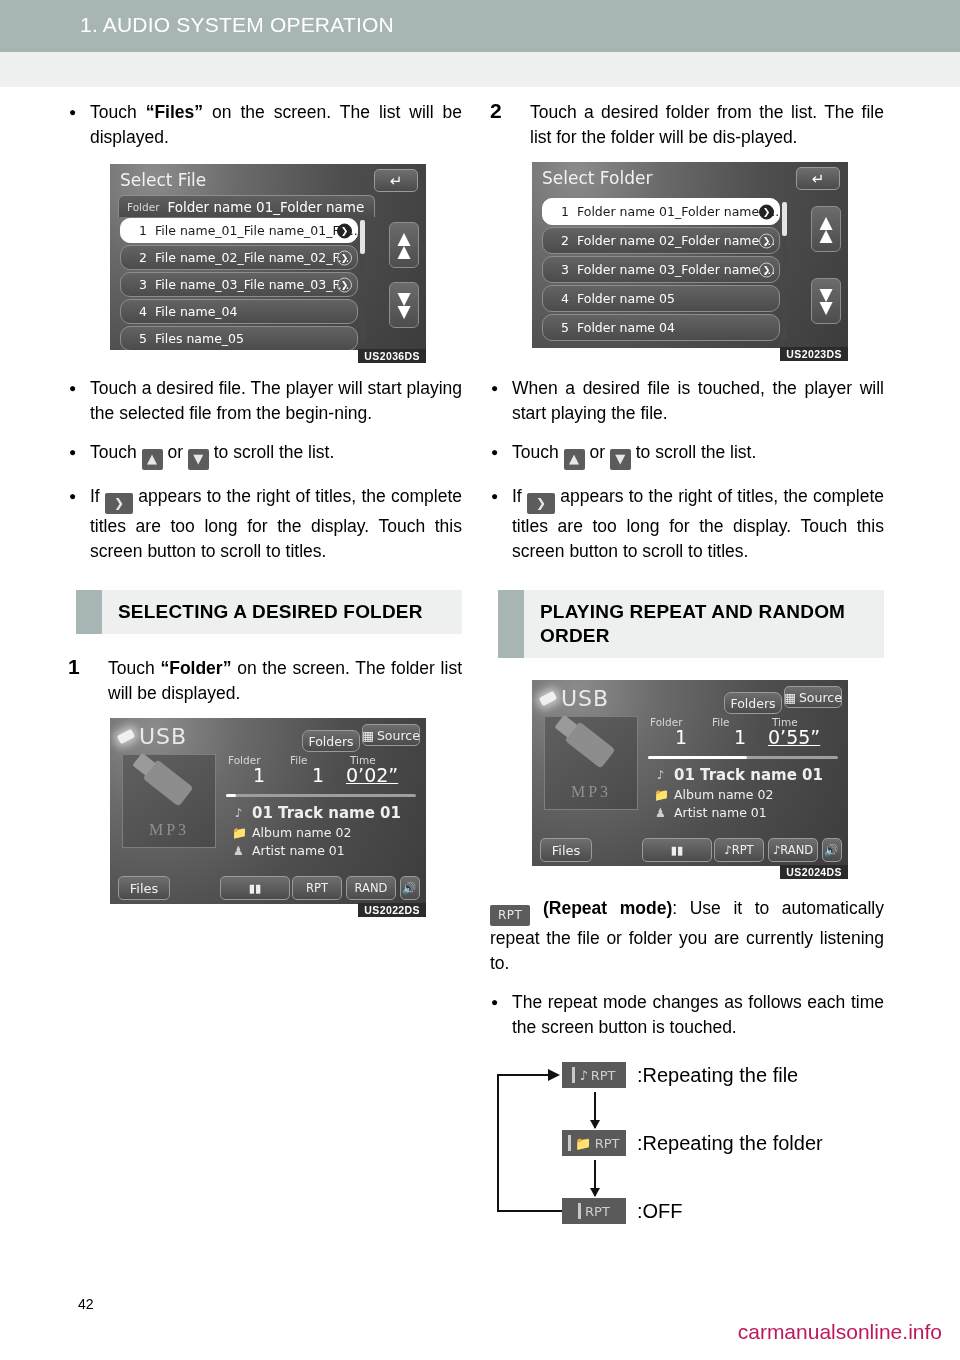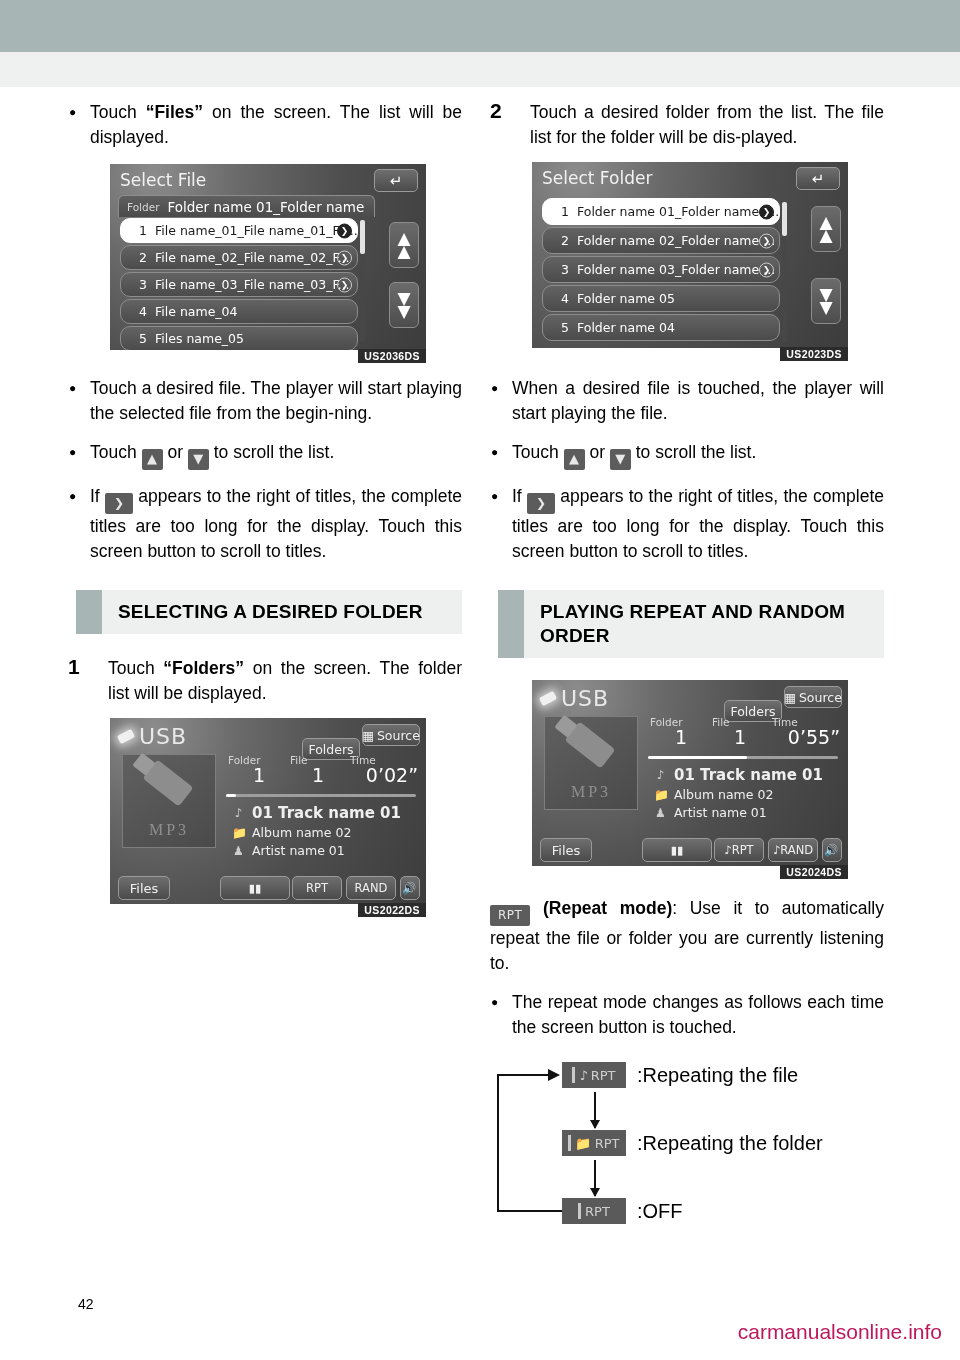--- a/index.html
+++ b/index.html
@@ -139,21 +139,21 @@
     width: 16px; height: 9px; background: #f0f0f0; border-radius: 2px;
     transform: rotate(-28deg); box-shadow: 0 0 9px 4px rgba(255,255,255,.55);
   }
   .usb-logo .t { font-size: 22px; letter-spacing: 1px; color: #e9e9e9; }
   .pbtn {
     position: absolute; border: 1px solid #9a9a9a; border-radius: 5px;
     background: linear-gradient(#6e6e6e,#4b4b4b);
     display: flex; align-items: center; justify-content: center; gap:3px;
     font-size: 12.5px; color: #f0f0f0;
   }
-  .b-folders { right: 66px; top: 20px; width: 58px; height: 22px; }
+  .b-folders { right: 66px; top: 12px; width: 58px; height: 22px; border-radius: 7px; }
   .b-source  { right: 6px;  top: 6px; width: 58px; height: 22px; }
   .art {
     position: absolute; left: 12px; top: 36px; width: 94px; height: 94px;
     border: 1px solid #7e7e7e;
     background: linear-gradient(145deg,#606060,#4a4a4a);
   }
   .art .mp3 {
     position: absolute; left: 0; right: 0; bottom: 8px; text-align: center;
     font-size: 16px; letter-spacing: 3px; color: #8f8f8f; font-family: Liberation Serif, serif;
   }
@@ -165,21 +165,21 @@
   .art .usbimg::before {
     content:""; position:absolute; left:-16px; top:4px; width:17px; height:16px;
     background:#9a9a9a; border-radius:2px;
   }
   .meta-labels { position: absolute; left: 118px; top: 36px; width: 190px; display: flex; font-size: 10.5px; color: #d6d6d6; }
   .meta-labels span:nth-child(1){ width: 62px; }
   .meta-labels span:nth-child(2){ width: 60px; }
   .meta-vals { position: absolute; left: 118px; top: 46px; width: 190px; display: flex; font-size: 19px; color: #fff; }
   .meta-vals span:nth-child(1){ width: 62px; text-align: center; }
   .meta-vals span:nth-child(2){ width: 56px; text-align: center; }
-  .meta-vals span:nth-child(3){ flex: 1; text-align: right; }
+  .meta-vals span:nth-child(3){ flex: 1; text-align: left; text-decoration: underline; }
   .prog { position: absolute; left: 116px; top: 76px; width: 190px; height: 3px; background: #9e9e9e; border-radius: 2px; }
   .prog i { display: block; height: 3px; background: #ffffff; border-radius: 2px; }
   .info { position: absolute; left: 122px; top: 86px; width: 190px; }
   .info div { display: flex; align-items: center; gap: 7px; margin-bottom: 3px; font-size: 12.5px; color: #efefef; }
   .info div.tr { font-size: 15px; font-weight: bold; }
   .ico { width: 13px; text-align: center; font-size: 12px; color: #cfcfcf; }
   .botbar { position: absolute; left: 0; right: 0; bottom: 4px; height: 26px; }
   .b-files { left: 8px; bottom: 0; top:auto; position:absolute; width: 52px; height: 24px;
              border:1px solid #9a9a9a; border-radius:5px; background:linear-gradient(#6e6e6e,#4b4b4b);
              display:flex; align-items:center; justify-content:center; font-size:13px; color:#f0f0f0;}
@@ -229,20 +229,21 @@
     position: absolute; right: 18px; top: 1320px;
     font-size: 21px; color: #be185d; font-family: "Liberation Sans", sans-serif;
   }
 </style>
 </head>
 <body>
 
 <div class="page">
 
   <div class="header-band"></div>
+  <div class="header-title">1. AUDIO SYSTEM OPERATION</div>
   <div class="header-sub-band"></div>
 
   <div class="col-left">
 
 
     <div class="bullet">
       <span>Touch </span><span class="b">“Files”</span><span> on the screen. The list will be displayed.</span>
     </div>
 
     <div class="shot-wrap">
@@ -311,21 +312,21 @@
     </div>
 
     <div class="section-head">
       <div class="bar"></div>
       <div class="txt">SELECTING A DESIRED FOLDER</div>
     </div>
 
     <div class="step">
       <div class="step-num">1</div>
       <div class="step-text">
-        <span>Touch </span><span class="b">“Folders”</span><span> on the screen. The folder list will be displayed.</span>
+        <span>Touch </span><span class="b">“Folder”</span><span> on the screen. The folder list will be displayed.</span>
       </div>
     </div>
 
     <div class="shot-wrap">
       <div class="shot">
         <div class="usb-logo">
           <span class="stick"></span>
           <span class="t">USB</span>
         </div>
         <div class="pbtn b-folders">Folders</div>

